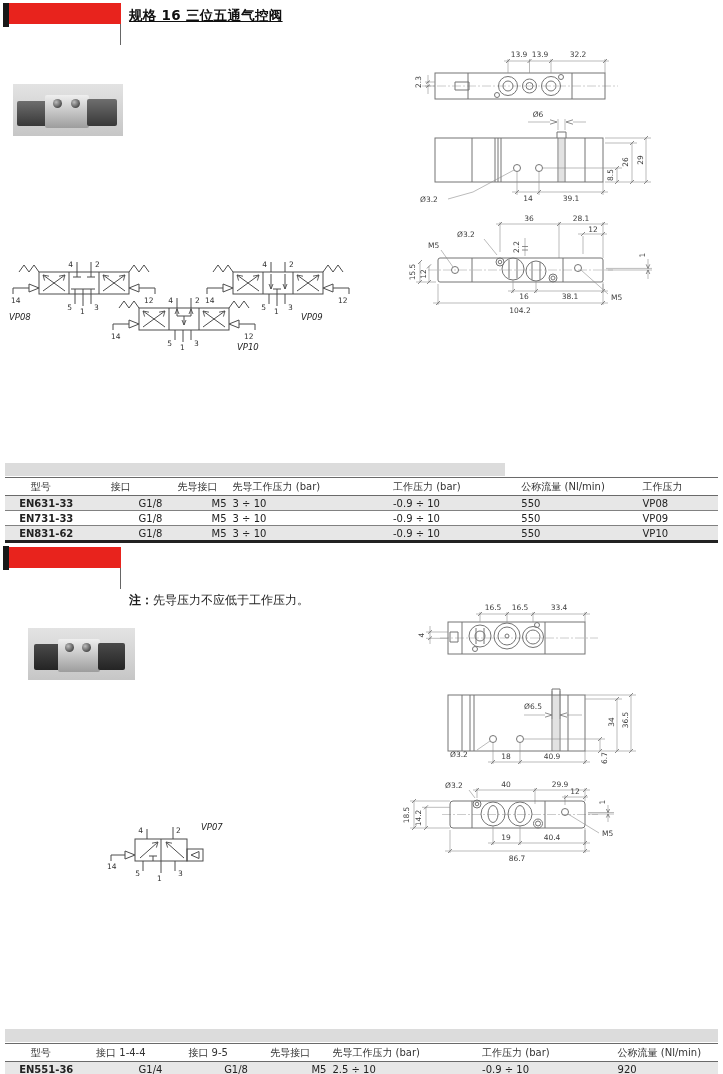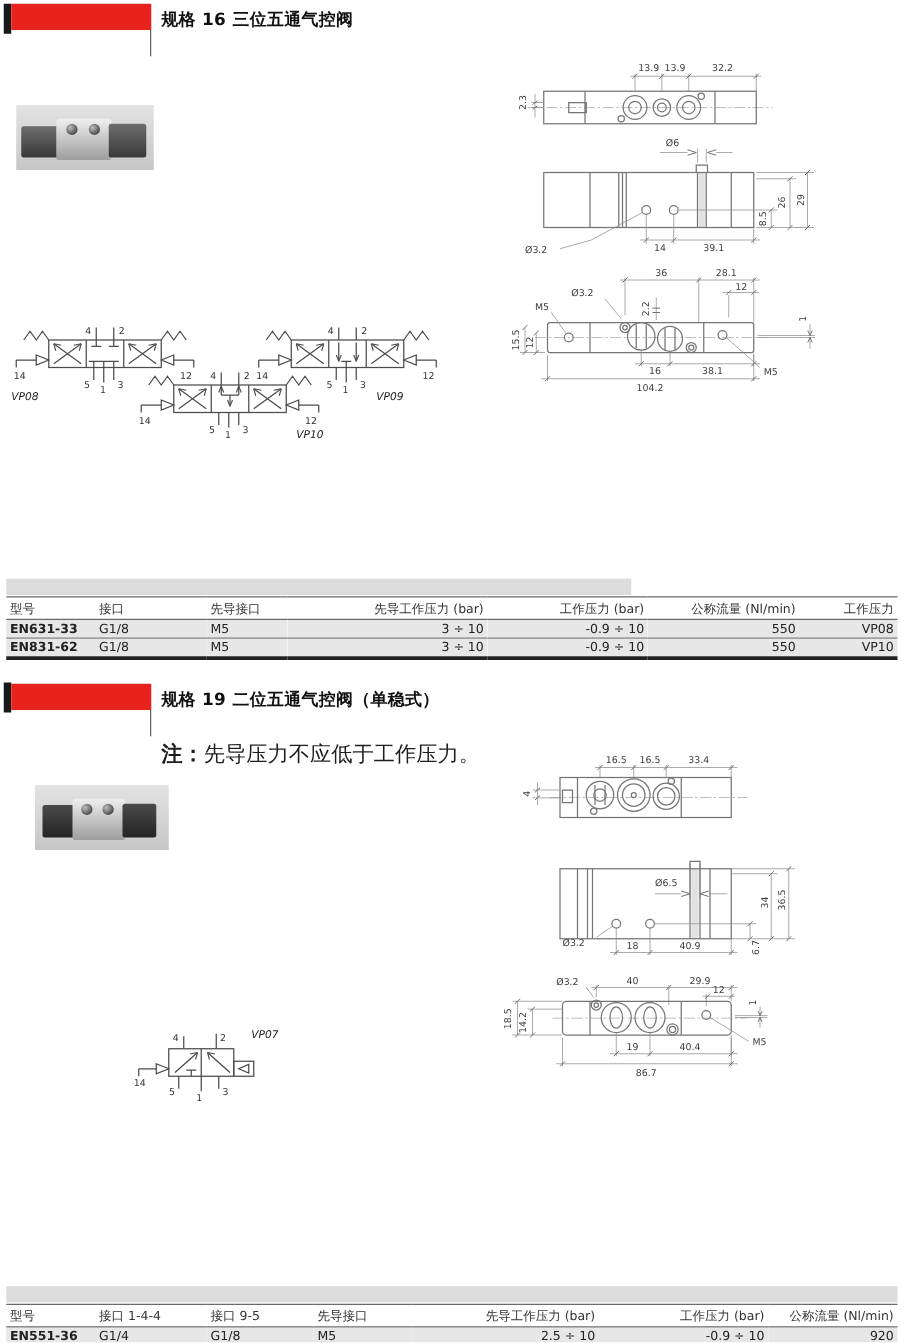--- a/index.html
+++ b/index.html
@@ -2,21 +2,21 @@
 <html><head>
 <meta charset="utf-8">
 <style>
   html,body{margin:0;padding:0;background:#fff;}
   body{font-family:"DejaVu Sans","Liberation Sans",sans-serif;color:#222;}
   .page{position:relative;width:723px;height:1074px;background:#fff;overflow:hidden;}
   .tickbar{position:absolute;background:#181818;}
   .redblock{position:absolute;background:#e8231d;}
   .vline{position:absolute;width:1px;background:#666;}
   .sec-title{position:absolute;font-size:13.5px;font-weight:bold;color:#101010;letter-spacing:.3px;white-space:nowrap;}
-  .note{position:absolute;font-size:17px;color:#1d1d1d;white-space:nowrap;}
+  .note{position:absolute;font-size:12px;color:#1d1d1d;white-space:nowrap;}
   .note b{font-weight:bold;}
   
   .photo{position:absolute;background:linear-gradient(180deg,#e3e3e3 0%,#d2d2d2 60%,#c6c6c6 100%);}
   .ph{position:absolute;border-radius:2px;}
   .capL,.capR{background:linear-gradient(180deg,#6e6e6e,#383838);}
   .capD{background:linear-gradient(180deg,#4a4a4a,#242424);}
   .vbody{background:linear-gradient(180deg,#efefef,#9d9d9d);}
   .port{position:absolute;border-radius:50%;background:radial-gradient(circle at 35% 35%,#bdbdbd,#4e4e4e 70%);}
   
   .drw{position:absolute;}
@@ -27,37 +27,37 @@
   text.dim{font-size:7.5px;fill:#3d3d3d;font-family:"DejaVu Sans",sans-serif;}
   
   .sym{stroke:#4c4c4c;stroke-width:1;fill:none;}
   .ah2{stroke:#4c4c4c;stroke-width:.9;fill:none;}
   text.symt{font-size:7.5px;fill:#333;font-family:"DejaVu Sans",sans-serif;}
   text.symlabel{font-size:8.5px;font-style:italic;fill:#222;font-family:"DejaVu Sans",sans-serif;}
   
   .band{position:absolute;background:#dcdcdc;}
   .tblwrap{position:absolute;left:5px;width:713px;}
   table{width:100%;border-collapse:collapse;font-size:10px;color:#222;table-layout:fixed;}
-  thead th{font-weight:normal;color:#333;text-align:left;padding:1.5px 3px;border-top:1px solid #6a6a6a;border-bottom:1px solid #6a6a6a;white-space:nowrap;overflow:hidden;}
-  tbody td{padding:1.5px 3px;white-space:nowrap;overflow:hidden;}
+  thead th{font-weight:normal;color:#333;text-align:center;padding:1.5px 3px;border-top:1px solid #6a6a6a;border-bottom:1px solid #6a6a6a;white-space:nowrap;overflow:hidden;}
+  tbody td{padding:1.5px 3px;white-space:nowrap;overflow:hidden;text-align:right;}
   tbody tr{border-bottom:1px solid #818181;}
   tbody tr.last{border-bottom:3px solid #222;}
   tr.alt{background:#e7e7e7;}
   .mod{font-weight:bold;}
-  .c{text-align:right;}
+  .c{text-align:left;}
 </style>
 </head>
 <body>
 
 <div class="page">
 
   <div class="tickbar" style="left:3px;top:3px;width:6px;height:24px;"></div>
   <div class="redblock" style="left:9px;top:3px;width:112px;height:21px;"></div>
   <div class="vline" style="left:120px;top:24px;height:21px;"></div>
-  <div class="sec-title" style="left:129px;top:7px;">规格 16 三位五通气控阀</div>
+  <div class="sec-title" style="left:129px;top:7px;text-decoration:underline;">规格 16 三位五通气控阀</div>
 
   <div class="photo" style="left:13px;top:84px;width:110px;height:52px;">
     <div class="ph capL" style="left:4px;top:17px;width:30px;height:25px;"></div>
     <div class="ph vbody" style="left:32px;top:11px;width:44px;height:33px;">
       <div class="port" style="left:8px;top:4px;width:9px;height:9px;"></div>
       <div class="port" style="left:26px;top:4px;width:9px;height:9px;"></div>
     </div>
     <div class="ph capR" style="left:74px;top:15px;width:30px;height:27px;"></div>
   </div>
 
@@ -254,37 +254,45 @@
       <tbody>
         <tr class="alt">
           <td class="mod">EN631-33</td>
           <td>G1/8</td>
           <td>M5</td>
           <td class="c">3 ÷ 10</td>
           <td class="c">-0.9 ÷ 10</td>
           <td class="c">550</td>
           <td class="c">VP08</td>
         </tr>
+        <tr>
+          <td class="mod">EN731-33</td>
+          <td>G1/8</td>
+          <td>M5</td>
+          <td class="c">3 ÷ 10</td>
+          <td class="c">-0.9 ÷ 10</td>
+          <td class="c">550</td>
+          <td class="c">VP09</td>
+        </tr>
         <tr class="alt last">
           <td class="mod">EN831-62</td>
           <td>G1/8</td>
           <td>M5</td>
           <td class="c">3 ÷ 10</td>
           <td class="c">-0.9 ÷ 10</td>
           <td class="c">550</td>
           <td class="c">VP10</td>
         </tr>
       </tbody>
     </table>
   </div>
 
   <div class="tickbar" style="left:3px;top:546px;width:6px;height:24px;"></div>
   <div class="redblock" style="left:9px;top:547px;width:112px;height:21px;"></div>
   <div class="vline" style="left:120px;top:568px;height:21px;"></div>
-  <div class="sec-title" style="left:129px;top:551px;">规格 19 二位五通气控阀（单稳式）</div>
   <div class="note" style="left:129px;top:592px;">
     <b>注：</b><span>先导压力不应低于工作压力。</span>
   </div>
 
   <div class="photo" style="left:28px;top:628px;width:107px;height:52px;">
     <div class="ph capD" style="left:6px;top:16px;width:26px;height:26px;"></div>
     <div class="ph vbody" style="left:30px;top:11px;width:42px;height:33px;">
       <div class="port" style="left:7px;top:4px;width:9px;height:9px;"></div>
       <div class="port" style="left:24px;top:4px;width:9px;height:9px;"></div>
     </div>

